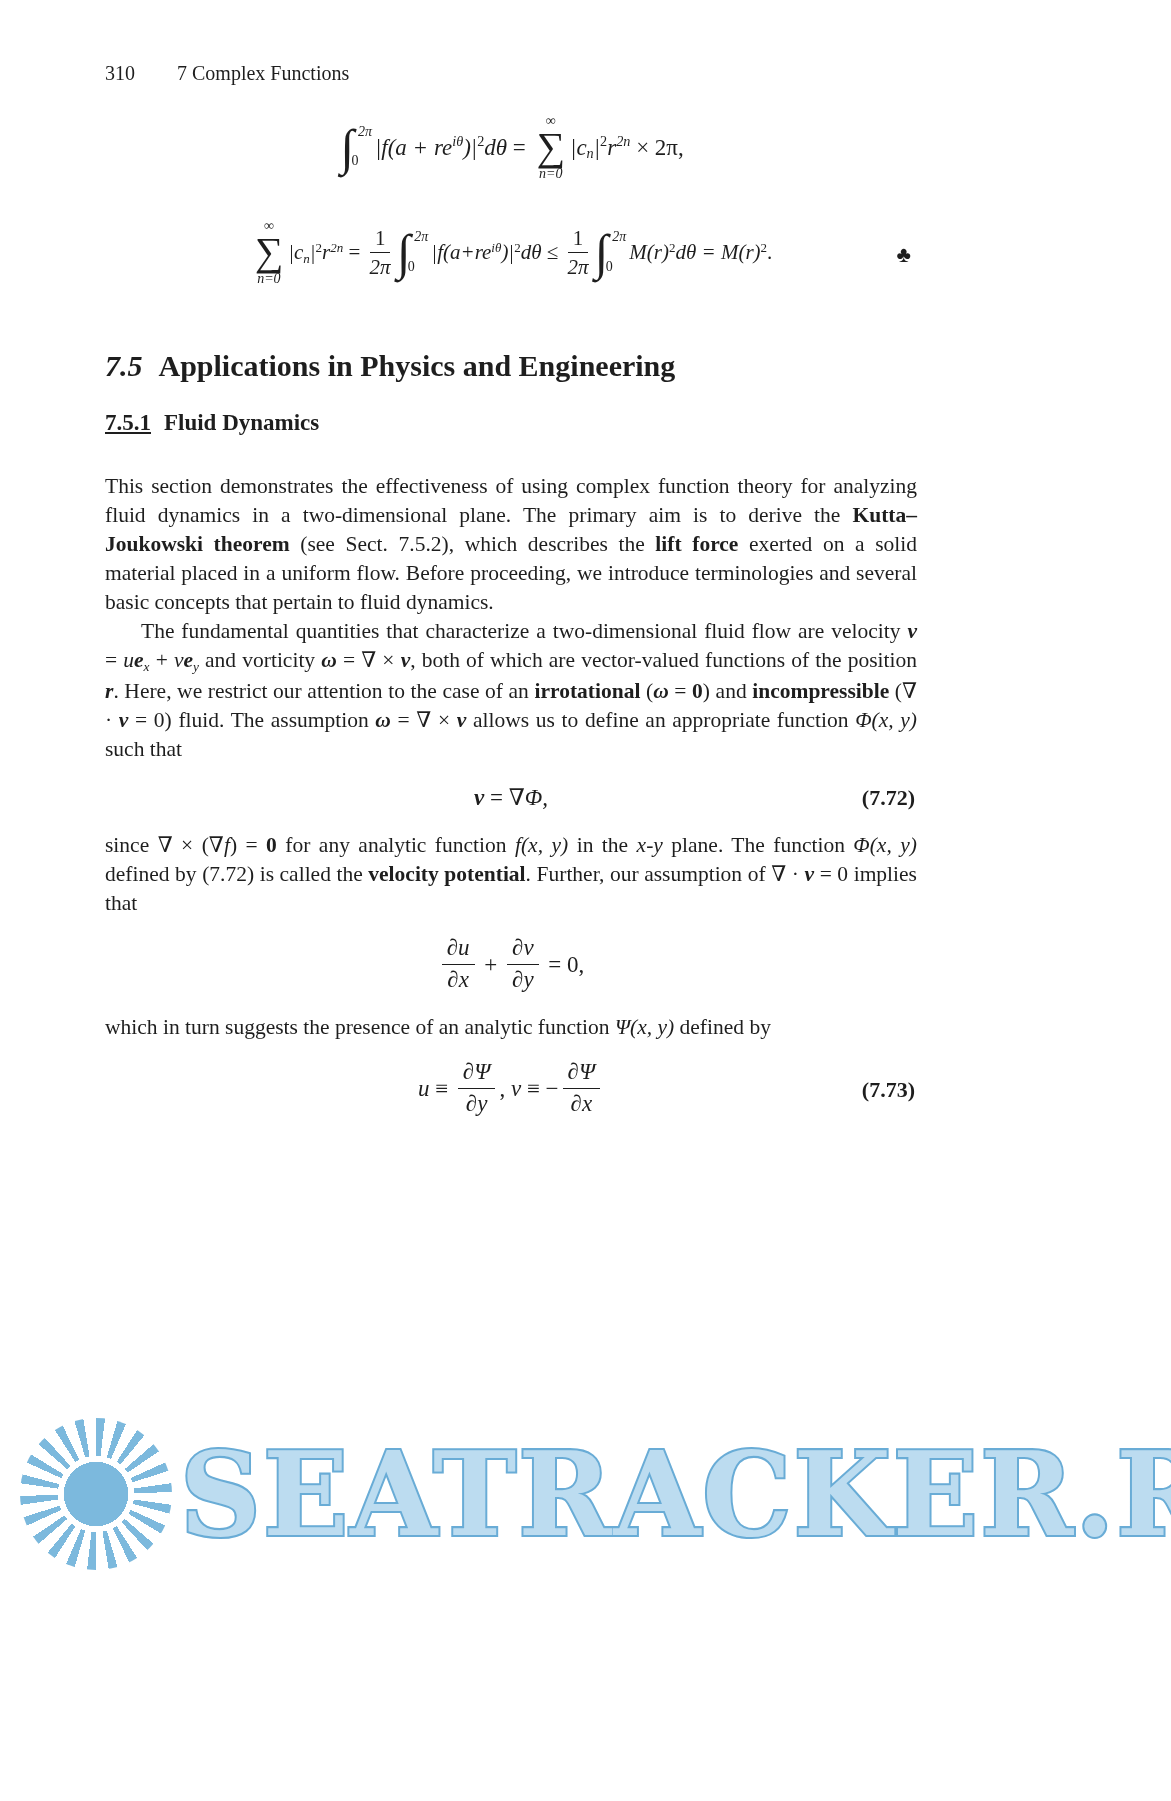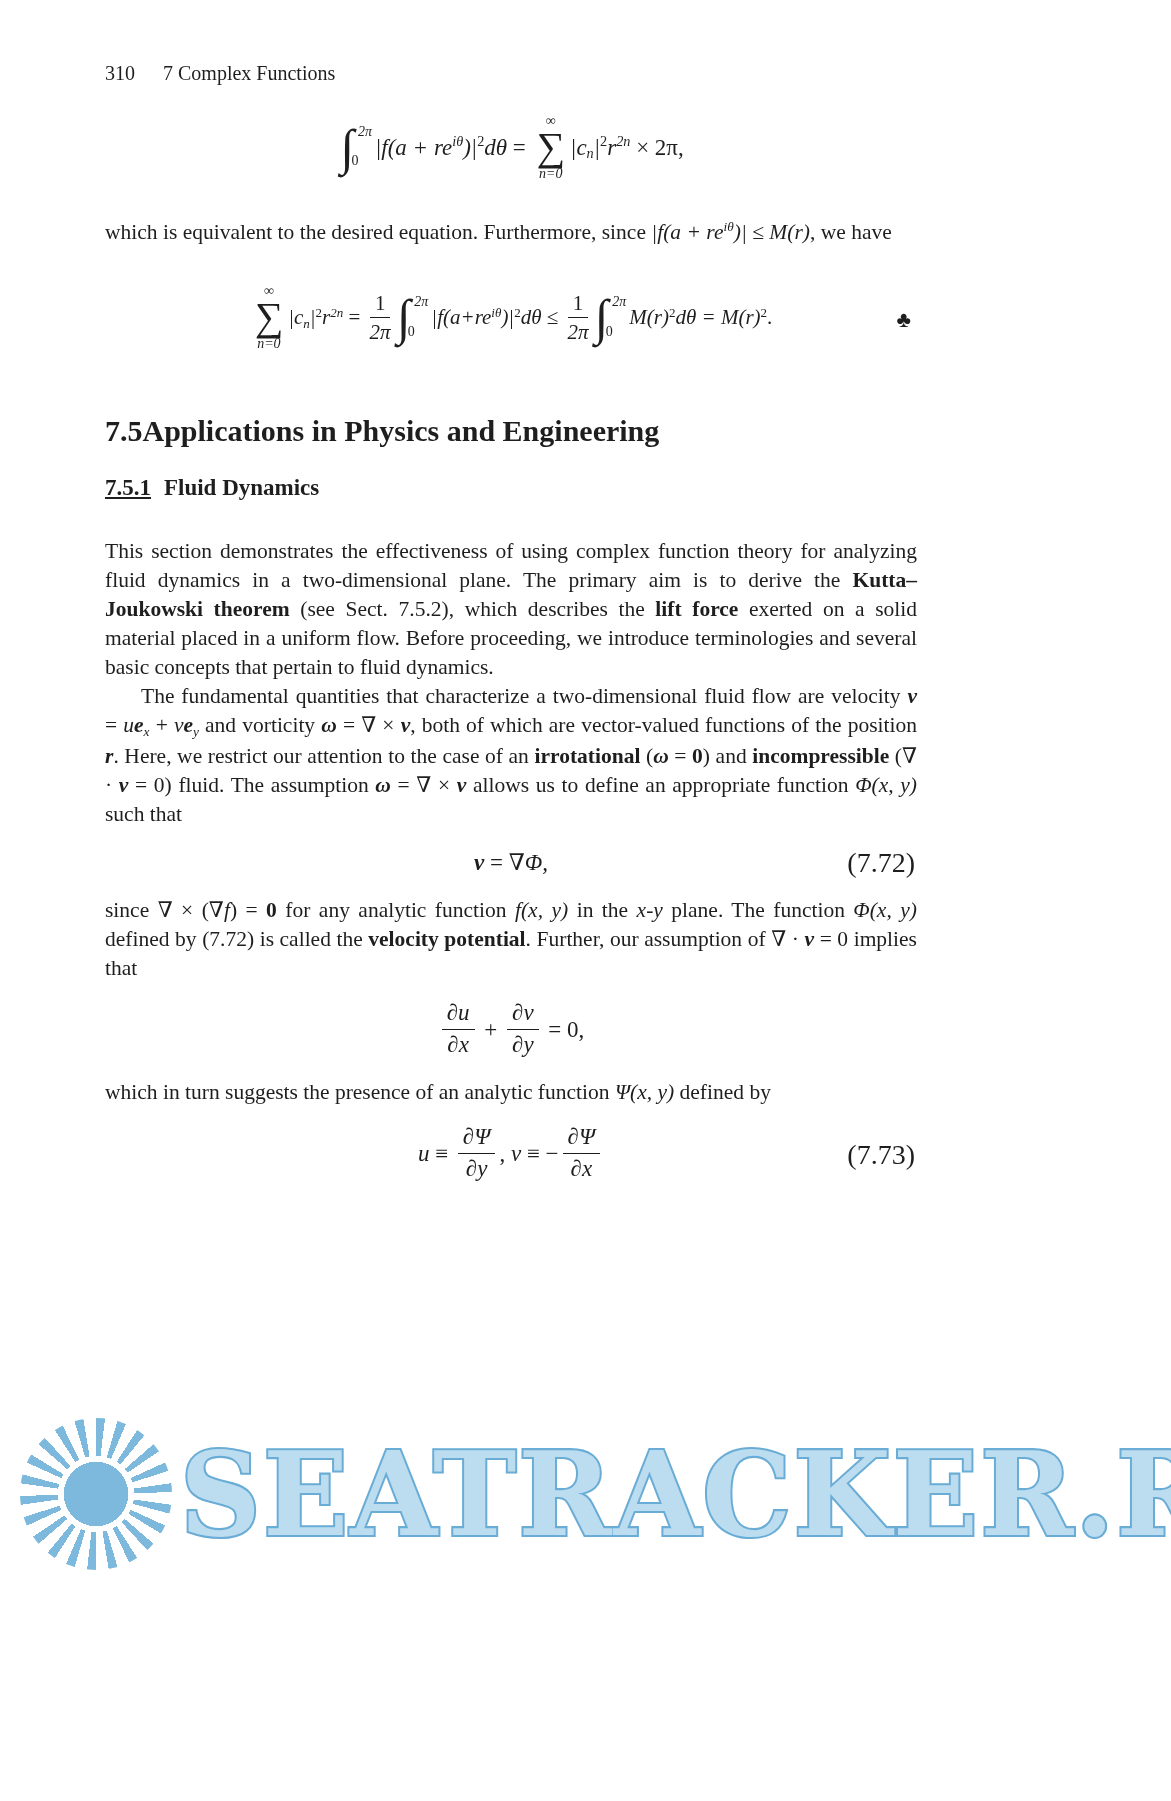--- a/index.html
+++ b/index.html
@@ -2,36 +2,36 @@
 <html><head>
 <meta charset="utf-8">
 <style>
   html,body{margin:0;padding:0;background:#ffffff;}
   body{width:1171px;height:1801px;position:relative;overflow:hidden;
        font-family:"Liberation Serif","DejaVu Serif",serif;color:#1e1e1e;}
   .page{position:absolute;left:105px;top:0;width:812px;}
 
   
   .runhead{margin-top:62px;font-size:20px;}
-  .runhead .chapter{margin-left:28px;}
+  .runhead .chapter{margin-left:42px;}
 
   
   p{margin:0;font-size:21.5px;line-height:29px;text-align:justify;}
   .p1{margin-top:34px;}
   .p2{margin-top:36px;}
   .p3{text-indent:36px;}
   .b{font-weight:700;}
   .i{font-style:italic;}
   .bi{font-weight:700;font-style:italic;}
   .sup{font-size:0.62em;position:relative;top:-0.6em;}
   .sub{font-size:0.62em;position:relative;top:0.25em;}
 
   
   h2.sec{margin:60px 0 0 0;font-size:30px;line-height:1.15;font-weight:700;}
-  h2.sec .num{margin-right:0;}
+  h2.sec .num{margin-right:16px;font-style:italic;}
   h3.subsec{margin:26px 0 0 0;font-size:23px;line-height:1.15;font-weight:700;}
   h3.subsec .num{margin-right:13px;text-decoration:underline;}
 
   
   .eq{font-size:23px;text-align:center;position:relative;}
   .eq-a{margin-top:30px;}
   .eq-b{margin-top:36px;font-size:21px;}
   .eq-72{margin:20px 0 20px 0;}
   .eq-c{margin:18px 0 16px 0;}
   .eq-73{margin:18px 0 14px 0;}
@@ -44,21 +44,21 @@
   .lim.bot{transform:translateX(-7px);}
 
   .sum-wrap{display:inline-flex;flex-direction:column;align-items:center;vertical-align:middle;margin:0 5px;position:relative;top:-2px;}
   .sum-lim{font-size:14px;line-height:1.15;}
   .sum-sign{font-size:40px;line-height:0.85;padding:1px 0 2px;}
 
   .frac{display:inline-flex;flex-direction:column;align-items:center;vertical-align:middle;margin:0 4px;line-height:1.25;position:relative;top:-2px;}
   .frac .num{padding:0 5px 1px;border-bottom:1.6px solid currentColor;}
   .frac .den{padding-top:1px;}
 
-  .eqtag{position:absolute;right:2px;top:50%;transform:translateY(-50%);font-size:28px;font-style:normal;}
+  .eqtag{position:absolute;right:2px;top:50%;transform:translateY(-50%);font-size:22px;font-style:normal;font-weight:bold;}
   .qed{position:absolute;right:6px;top:50%;transform:translateY(-50%);font-size:22px;}
 
   
   .watermark{position:absolute;left:20px;top:1412px;width:1131px;height:164px;
              display:flex;align-items:center;gap:8px;}
   .sun{width:152px;height:152px;border-radius:50%;flex:0 0 auto;
        background:
          radial-gradient(circle,#7cb9dd 0 30%,#ffffff 30% 35.5%,rgba(255,255,255,0) 35.5%),
          repeating-conic-gradient(#7cb9dd 0deg 6.8deg,rgba(255,255,255,0) 6.8deg 16.36deg);}
   .wm-text{font-family:"DejaVu Serif",serif;font-weight:700;font-size:112px;line-height:1;
@@ -81,21 +81,20 @@
           <span class="lim top i">2π</span>
           <span class="lim bot">0</span>
         </span>
       </span><span class="i">|f(a + re</span><span class="sup i">iθ</span><span class="i">)|</span><span class="sup">2</span><span class="i">dθ</span><span> = </span><span class="sum-wrap">
         <span class="sum-lim">∞</span>
         <span class="sum-sign">∑</span>
         <span class="sum-lim i">n=0</span>
       </span><span class="i">|c</span><span class="sub i">n</span><span class="i">|</span><span class="sup">2</span><span class="i">r</span><span class="sup i">2n</span><span> × 2π,</span>
   </div>
 
-  <p class="p1"><span>which is equivalent to the desired equation. Furthermore, since </span><span class="i">|f(a + re</span><span class="sup i">iθ</span><span class="i">)| ≤ M(r)</span><span>, we have</span></p>
 
   <div class="eq eq-b">
     <span class="sum-wrap">
         <span class="sum-lim">∞</span>
         <span class="sum-sign">∑</span>
         <span class="sum-lim i">n=0</span>
       </span><span class="i">|c</span><span class="sub i">n</span><span class="i">|</span><span class="sup">2</span><span class="i">r</span><span class="sup i">2n</span><span> = </span><span class="frac">
         <span class="num">1</span>
         <span class="den i">2π</span>
       </span><span class="int-wrap">

